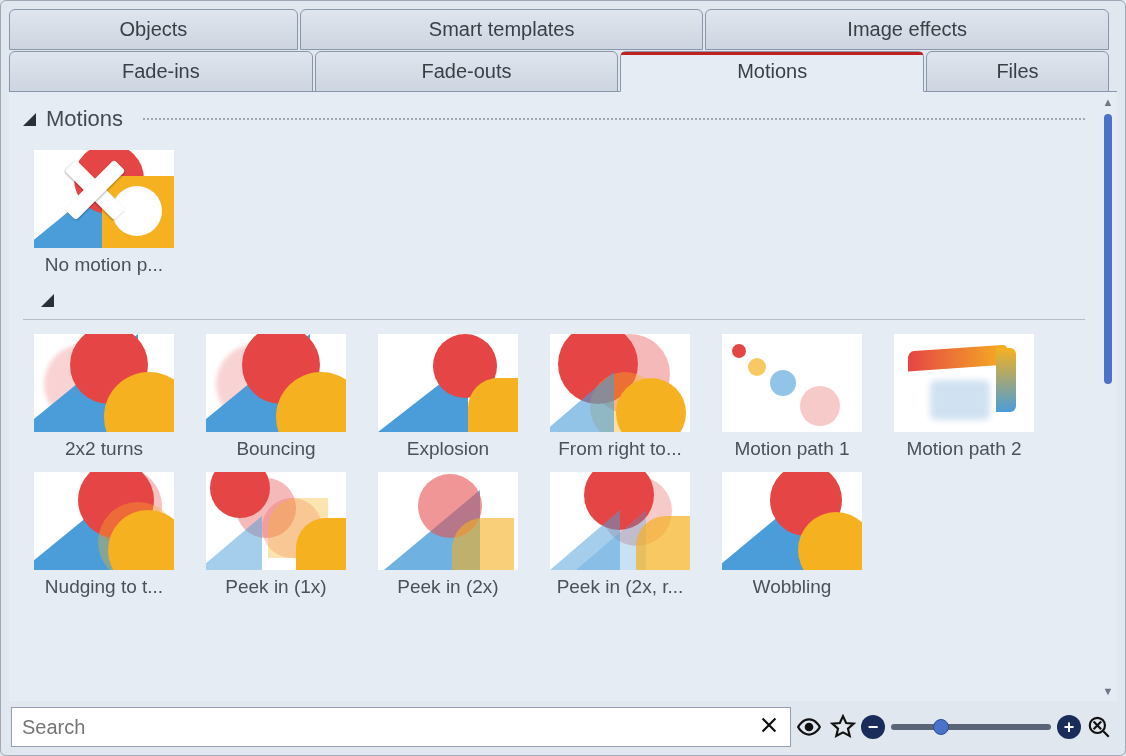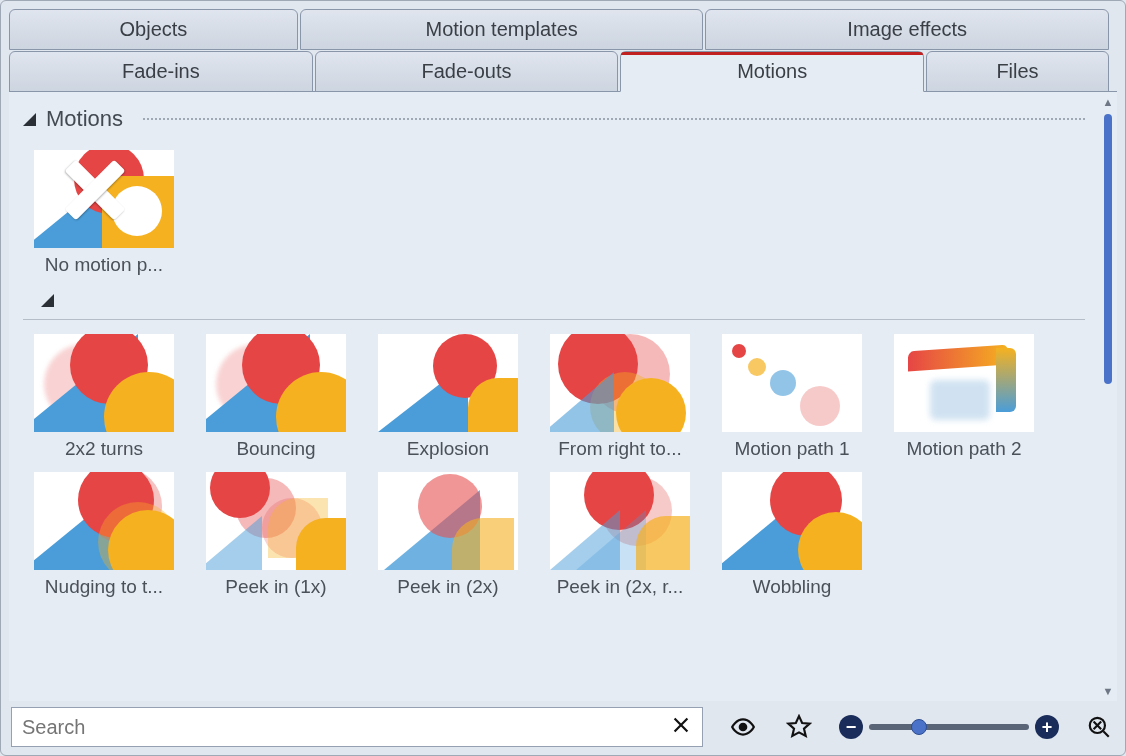--- a/index.html
+++ b/index.html
@@ -168,21 +168,21 @@
 .t-peek2r .blue{left:0;bottom:0;border-width:0 0 60px 70px;border-color:transparent transparent rgba(74,157,217,.5) transparent;}
 .t-peek2r .blue2{left:26px;bottom:0;border-width:0 0 60px 70px;border-color:transparent transparent rgba(74,157,217,.3) transparent;}
 .t-peek2r .yel{right:-6px;bottom:-6px;width:60px;height:60px;background:rgba(245,177,32,.7);border-radius:50% 0 0 0;}
 
 .t-wobble .blue{border-width:0 0 90px 108px;border-color:transparent transparent #4a9dd9 transparent;bottom:0;left:-8px;}
 .t-wobble .red{left:48px;top:-8px;width:72px;height:72px;background:#e64545;}
 .t-wobble .yel{right:-12px;bottom:-18px;width:76px;height:76px;background:#f5b120;border-radius:50%;}
 
 
 .bottom-bar {
-  display: flex; align-items: center; gap: 24px;
+  display: flex; align-items: center; gap: 2px;
   padding: 6px 10px 8px 10px;
 }
 .search-box {
   flex: 1;
   display: flex; align-items: center;
   background: #fff;
   border: 1px solid #95a0b2;
   height: 40px;
   padding: 0 4px 0 10px;
 }
@@ -210,21 +210,21 @@
 .circ-btn { width:24px;height:24px;border-radius:50%;background:#1a2d5a;color:#fff;display:inline-flex;align-items:center;justify-content:center;font-weight:bold;font-size:18px;cursor:pointer;}
 </style>
 </head>
 <body>
 
 <div class="panel">
 
   <div class="tabs-area">
     <div class="tab-row">
       <div class="tab">Objects</div>
-      <div class="tab" style="flex:1.4">Motion templates</div>
+      <div class="tab" style="flex:1.4">Smart templates</div>
       <div class="tab" style="flex:1.4">Image effects</div>
     </div>
     <div class="tab-row">
       <div class="tab">Fade-ins</div>
       <div class="tab">Fade-outs</div>
       <div class="tab active">Motions</div>
       <div class="tab" style="flex:0.6">Files</div>
     </div>
   </div>
 

